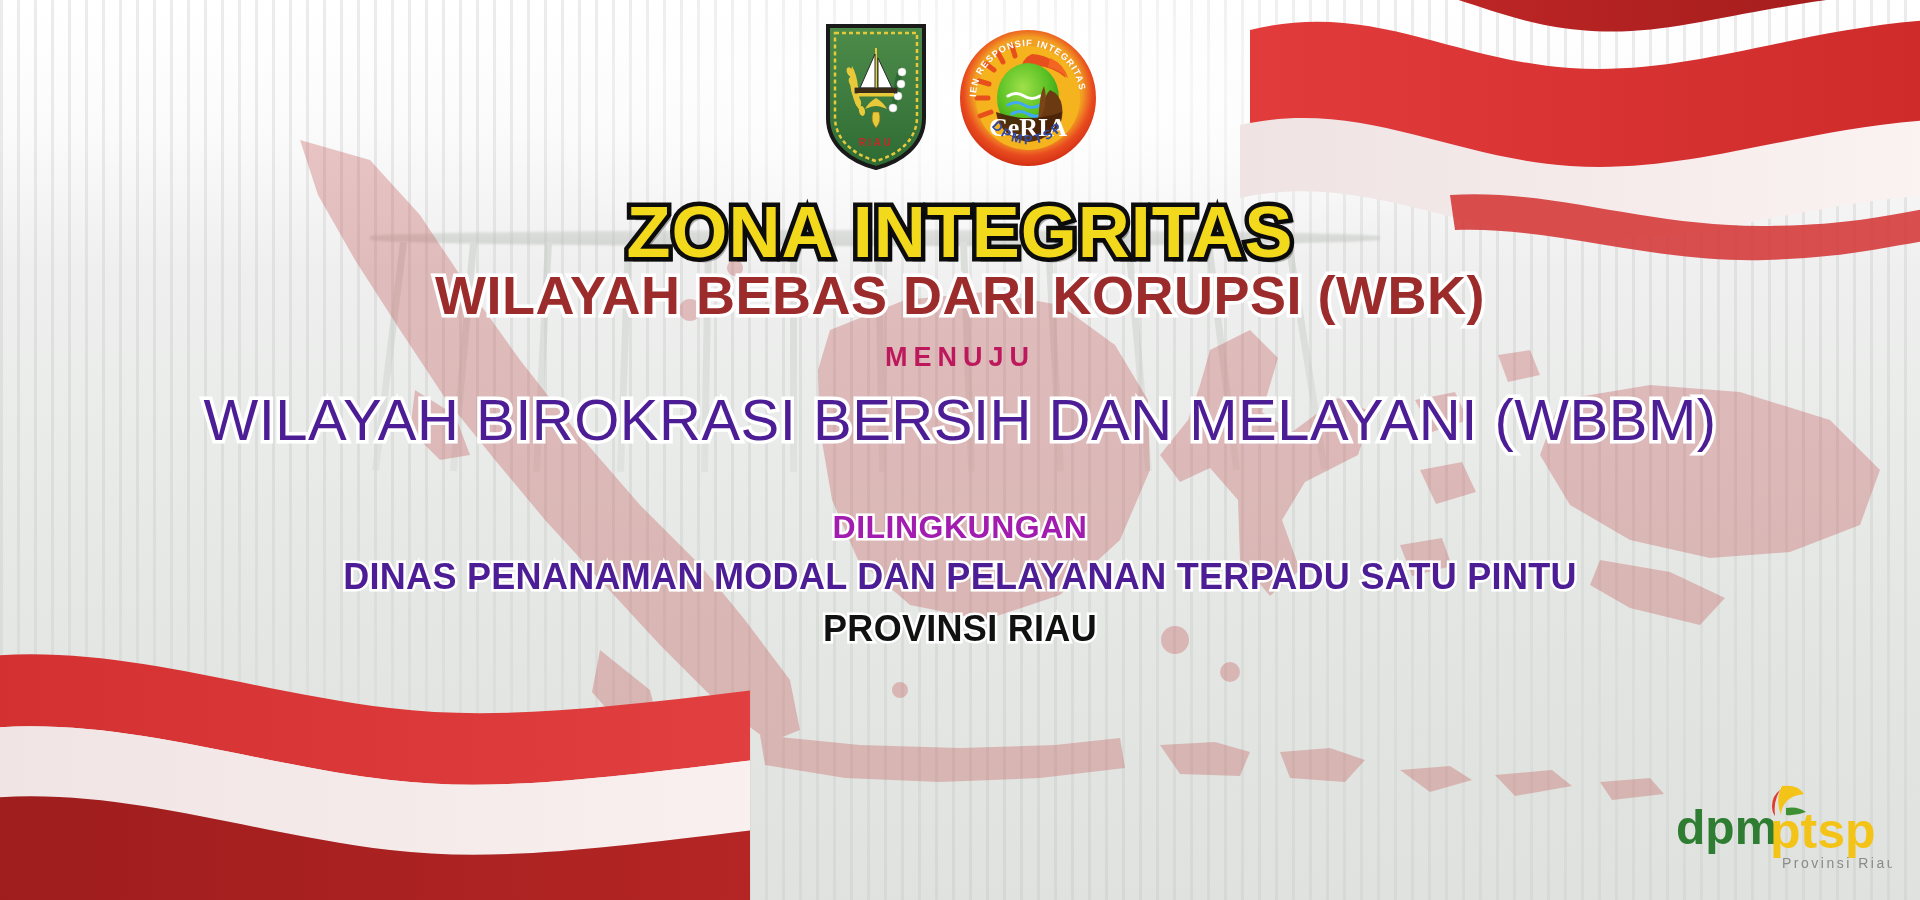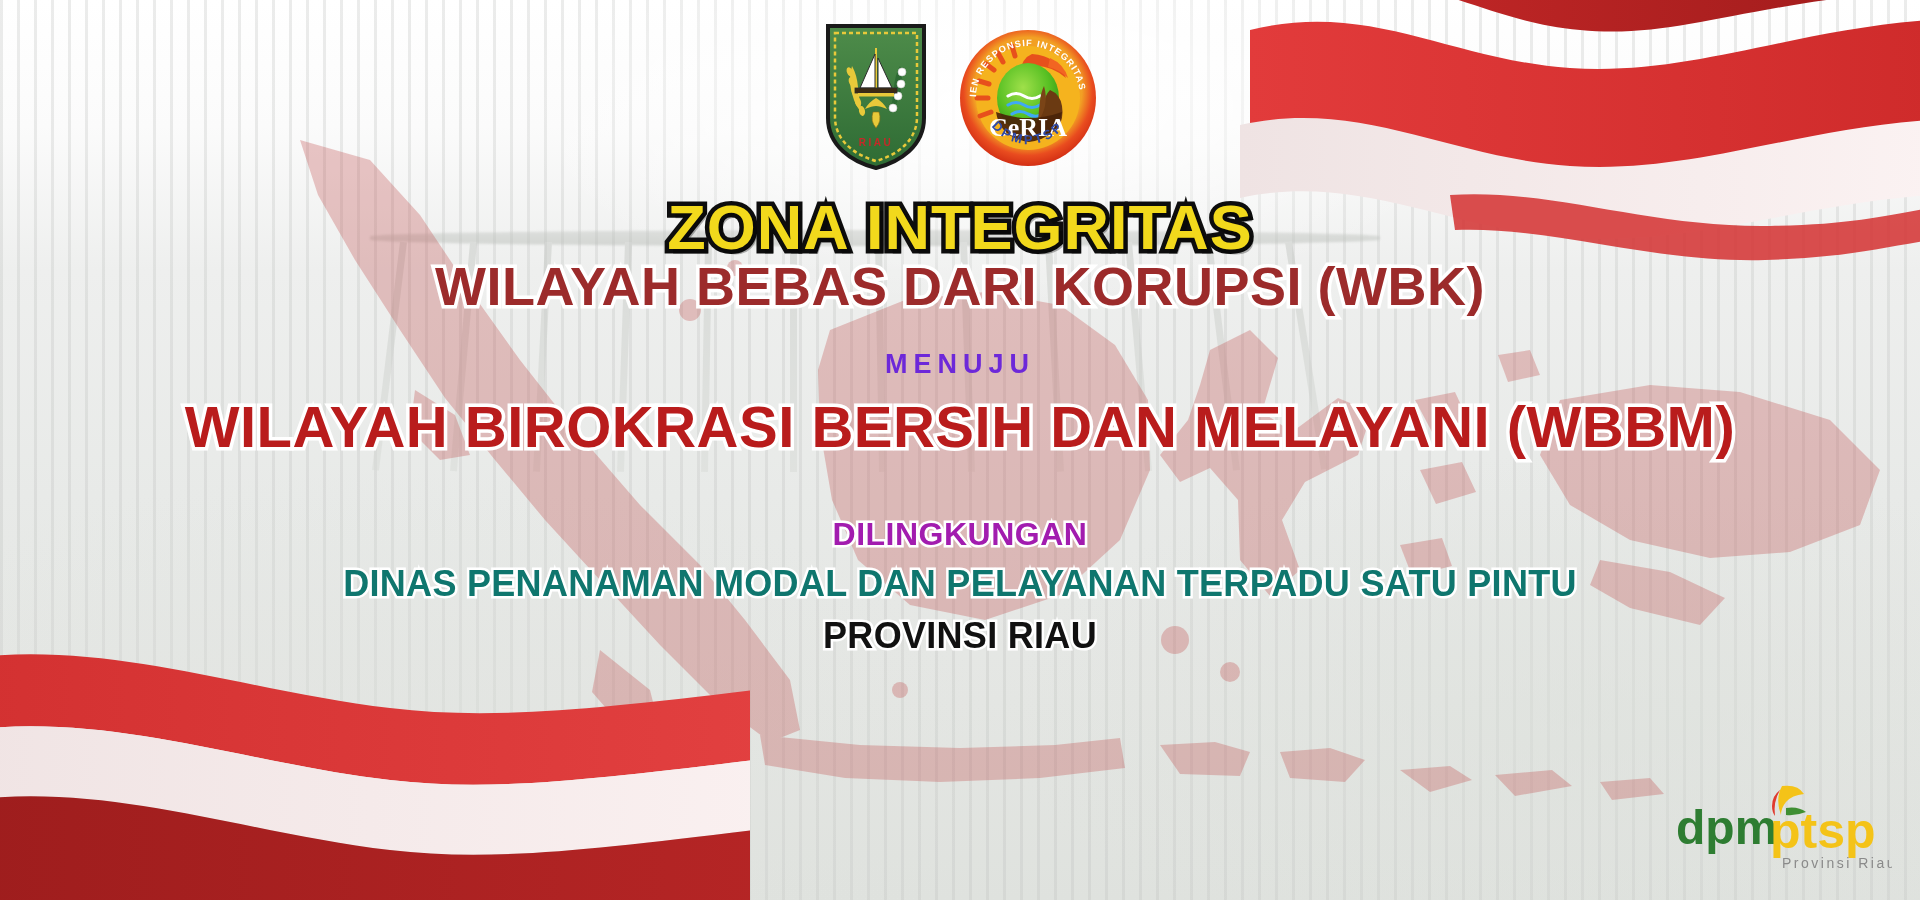--- a/index.html
+++ b/index.html
@@ -114,21 +114,21 @@
   
   .content{
     position:absolute;
     left:0; right:0; top:0;
     z-index: 7;
     text-align:center;
   }
 
   .t-zona{
     margin-top: 196px;
-    font-size: 63px;
+    font-size: 72px;
     font-weight: 900;
     letter-spacing: 1px;
     color: #F2D91C;
     line-height: 1;
     -webkit-text-stroke: 9px #0d0d0d;
     paint-order: stroke fill;
     text-shadow: 4px 5px 0 rgba(0,0,0,.30);
     font-stretch: condensed;
   }
 
@@ -136,34 +136,34 @@
     font-size: 54px;
     font-weight: 900;
     letter-spacing: .5px;
     color: #9C2B2B;
     line-height: 1;
     -webkit-text-stroke: 7px #ffffff;
     paint-order: stroke fill;
   }
 
   .t-menuju{
-    margin-top: 38px;
+    margin-top: 22px;
     font-size: 27px;
     font-weight: 800;
     letter-spacing: 6px;
-    color: #6d28d9;
+    color: #be185d;
     line-height: 1;
   }
 
   .t-wbbm{
     margin-top: 20px;
     font-size: 58px;
-    font-weight: 700;
+    font-weight: 400;
     letter-spacing: .5px;
-    color: #b91c1c;
+    color: #4c1d95;
     line-height: 1;
     -webkit-text-stroke: 7px #ffffff;
     paint-order: stroke fill;
   }
 
   .t-dilingkungan{
     margin-top: 62px;
     font-size: 32px;
     font-weight: 900;
     letter-spacing: .5px;
@@ -171,21 +171,21 @@
     line-height: 1;
     -webkit-text-stroke: 5px #ffffff;
     paint-order: stroke fill;
   }
 
   .t-dinas{
     margin-top: 16px;
     font-size: 36px;
     font-weight: 900;
     letter-spacing: .3px;
-    color: #0f766e;
+    color: #4c1d95;
     line-height: 1;
     -webkit-text-stroke: 5px #ffffff;
     paint-order: stroke fill;
   }
 
   .t-provinsi{
     margin-top: 16px;
     font-size: 36px;
     font-weight: 900;
     letter-spacing: .3px;

